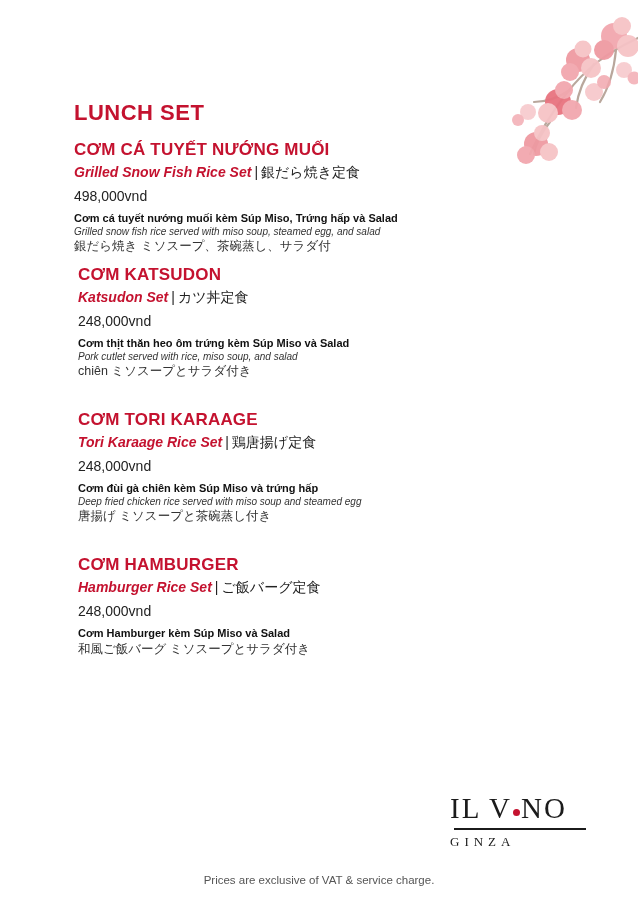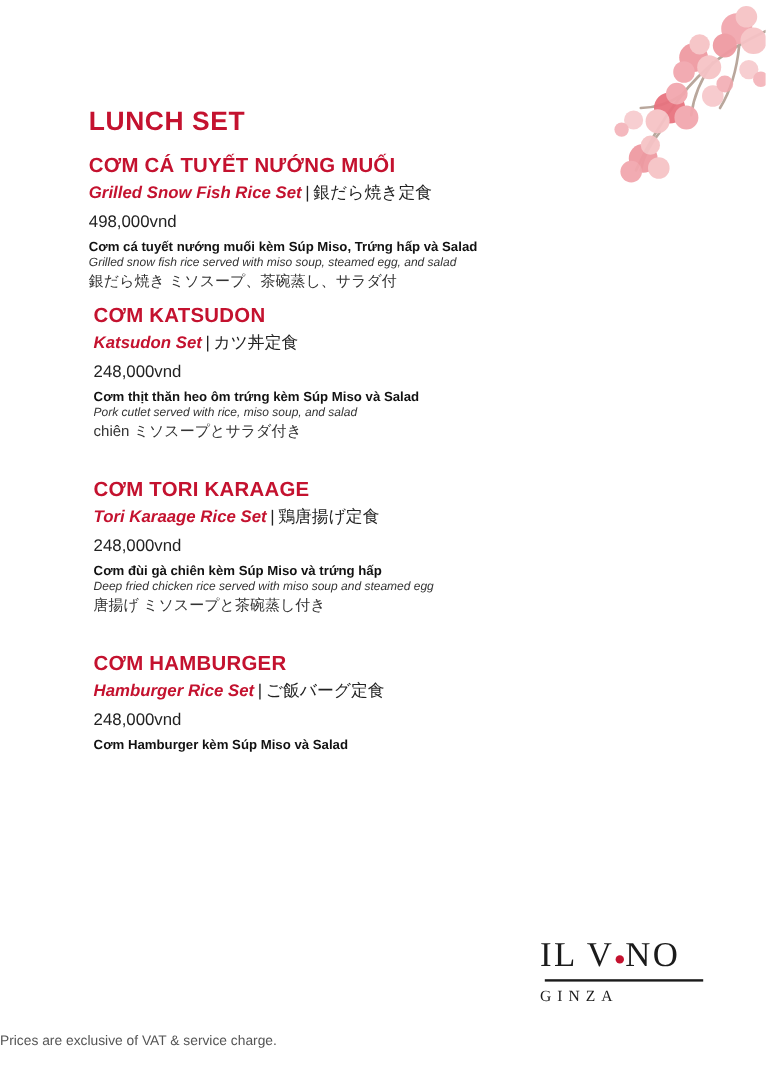--- a/index.html
+++ b/index.html
@@ -22,21 +22,21 @@
     top: 0;
     right: 0;
     width: 220px;
     height: 200px;
     pointer-events: none;
   }
 
   
   .page {
     position: absolute;
-    left: 0; top: 4px;
+    left: 0; top: 16px;
     width: 638px;
     height: 780px;
   }
 
   .content {
     position: absolute;
     left: 74px;
     top: 84px;
     width: 500px;
   }
@@ -145,21 +145,21 @@
     font-size: 13px;
     letter-spacing: 5px;
     color: #1b1b1b;
   }
 
   .footer-note {
     position: absolute;
     left: 0;
     top: 858px;
     width: 638px;
-    text-align: left;
+    text-align: center;
     font-size: 11.5px;
     color: #555;
   }
 </style>
 </head>
 <body>
 
 <div class="page">
 
   <div class="blossom-wrap">
@@ -254,20 +254,21 @@
 
     <div class="spacer-lg"></div>
 
     <div class="item indented">
       <div class="item-name">CƠM HAMBURGER</div>
       <div class="item-sub">
         <span>Hamburger Rice Set</span><span class="sep">|</span><span class="jp">ご飯バーグ定食</span>
       </div>
       <div class="item-price">248,000vnd</div>
       <div class="item-desc-vi">Cơm Hamburger kèm Súp Miso và Salad</div>
+      <div class="item-desc-jp">和風ご飯バーグ ミソスープとサラダ付き</div>
     </div>
 
   </div>
 
   <div class="logo">
     <div class="logo-main"><span>IL V</span><span class="logo-dot"></span><span>NO</span></div>
     <div class="logo-rule"></div>
     <div class="logo-sub">GINZA</div>
   </div>
 

